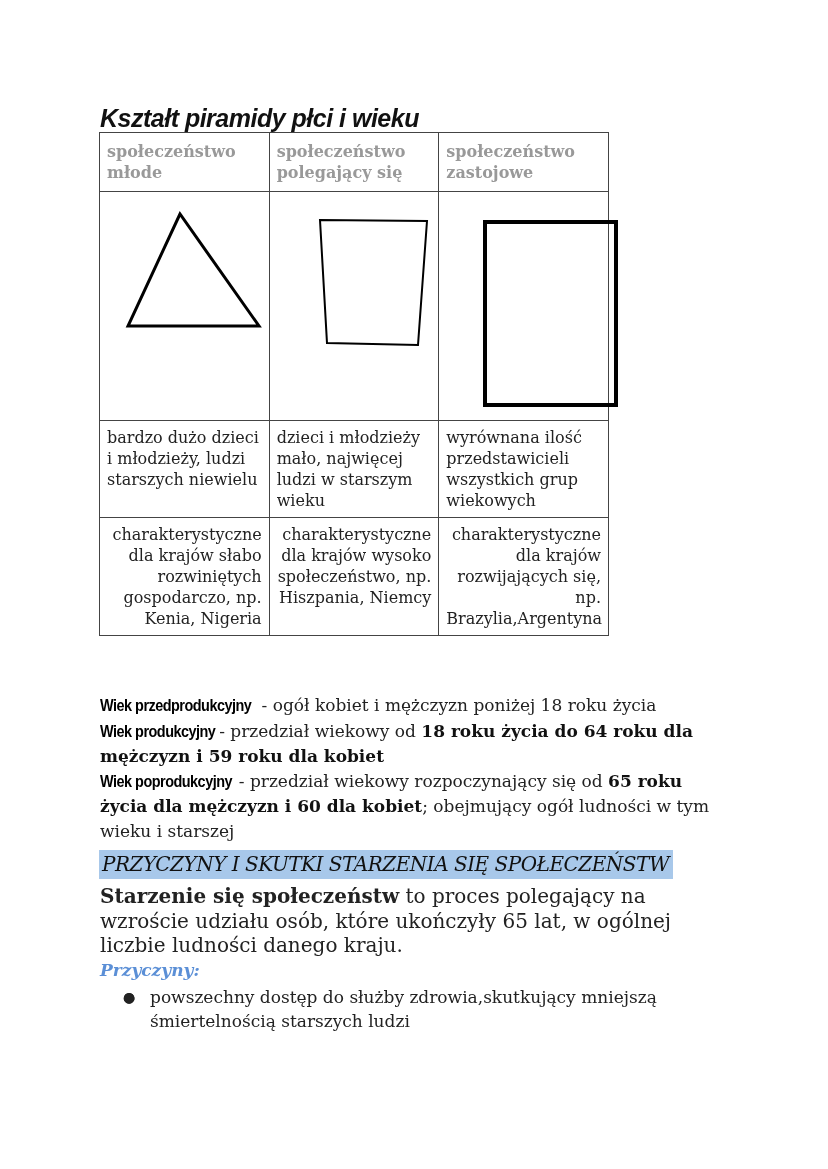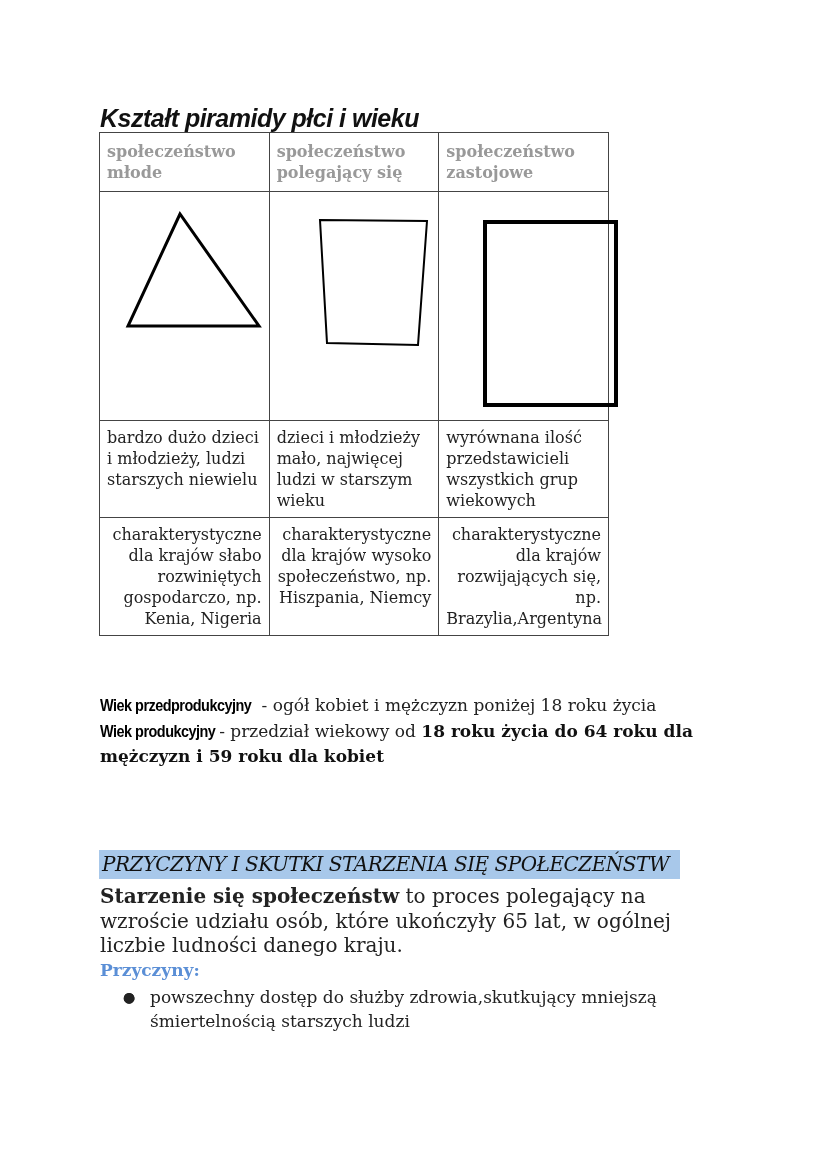--- a/index.html
+++ b/index.html
@@ -8,23 +8,23 @@
   table.pyr { position:absolute; left:99px; top:132px; width:510px; border-collapse:collapse; table-layout:fixed; }
   table.pyr td { border:1.5px solid #444; vertical-align:top; padding:6px 7px; font-size:16px; line-height:21px; color:#222; }
   table.pyr tr.head td { color:#999; font-weight:bold; height:44px; padding-top:8px; }
   table.pyr tr.shape td { height:228px; padding:0; position:relative; }
   table.pyr tr.desc td { height:84px;margin-top:24px; }
   table.pyr tr.char td { height:104px;text-align:right; }
   .shape svg { position:absolute; left:0; top:0; }
   .defs { position:absolute; left:100px; top:679px; width:630px; font-size:17px; line-height:24.5px; color:#222;margin-top:14px; }
   .term { font-family:"Liberation Sans", sans-serif; font-weight:bold; font-size:17px; letter-spacing:-0.6px; color:#000; transform:scaleX(0.85); display:inline-block; transform-origin:left; margin-right:-22px; }
   .defs b { color:#111; }
-  .section-title { position:absolute; left:99px; top:850px; background:#a8c8ea; font-family:"DejaVu Serif", serif; font-style:italic; font-size:20px; color:#111; padding:2px 11px 3px 3px; letter-spacing:-0.5px; }
+  .section-title { position:absolute; left:99px; top:850px; background:#a8c8ea; font-family:"DejaVu Serif", serif; font-style:italic; font-size:20px; color:#111; padding:2px 4px 3px 3px; letter-spacing:-0.5px; }
   .intro { position:absolute; left:100px; top:884px; width:640px; font-size:20px; line-height:24.5px; color:#222; }
-  .causes-title { position:absolute; left:100px; top:960px; font-family:"DejaVu Serif", serif; font-weight:bold; font-size:17px; color:#5b8fd6; }
+  .causes-title { position:absolute; left:100px; top:960px; font-family:"DejaVu Serif", serif; font-style:italic; font-weight:bold; font-size:17px; color:#5b8fd6; }
   .causes { position:absolute; left:120px; top:985px; width:600px; margin:0; padding:0; list-style:none; font-size:17px; line-height:24px; color:#222; }
   .causes li { position:relative; padding-left:30px; }
   .causes li .bullet { position:absolute; left:3px; top:0; font-size:14px; }
 </style>
 </head>
 <body>
 
 <div class="title">Kształt piramidy płci i wieku</div>
 
 <table class="pyr">
@@ -64,20 +64,23 @@
 </tbody>
   </table>
 
 <div class="defs">
   <div>
     <span class="term">Wiek przedprodukcyjny</span><span> - </span><span>ogół kobiet i mężczyzn poniżej 18 roku życia</span>
   </div>
   <div>
     <span class="term">Wiek produkcyjny</span><span> - </span><span>przedział wiekowy od </span><b>18 roku życia do 64 roku dla mężczyzn i 59 roku dla kobiet</b>
   </div>
+  <div>
+    <span class="term">Wiek poprodukcyjny</span><span> - </span><span>przedział wiekowy rozpoczynający się od </span><b>65 roku życia dla mężczyzn i 60 dla kobiet</b><span>; obejmujący ogół ludności w tym wieku i starszej</span>
+  </div>
 </div>
 
 <div class="section-title">PRZYCZYNY I SKUTKI STARZENIA SIĘ SPOŁECZEŃSTW</div>
 
 <div class="intro">
   <b>Starzenie się społeczeństw</b><span> to proces polegający na wzroście udziału osób, które ukończyły 65 lat, w ogólnej liczbie ludności danego kraju.</span>
 </div>
 
 <div class="causes-title">Przyczyny:</div>
 

